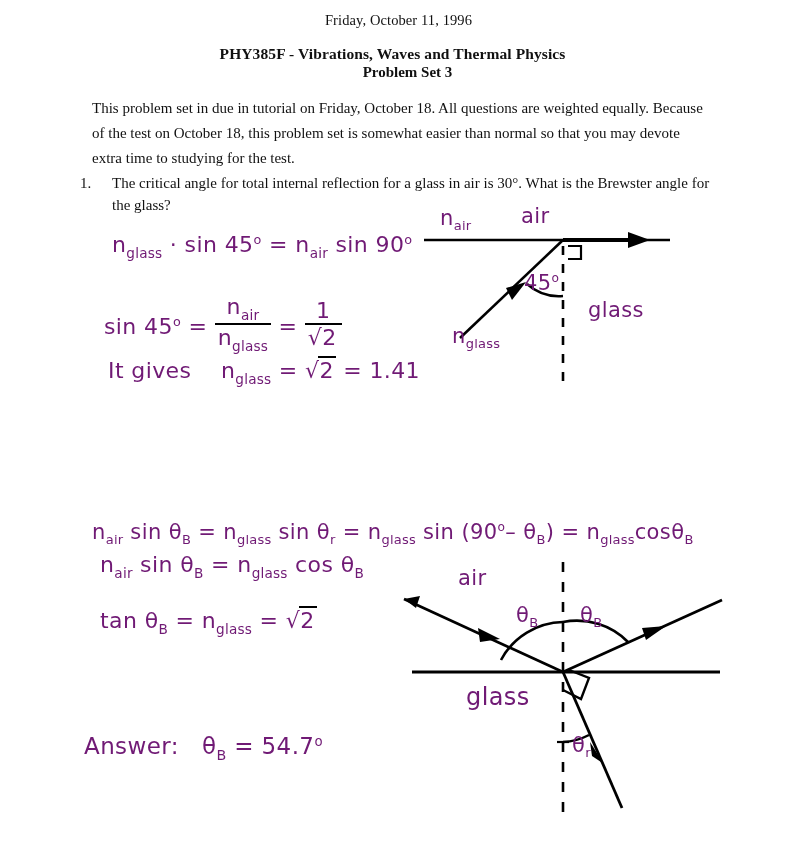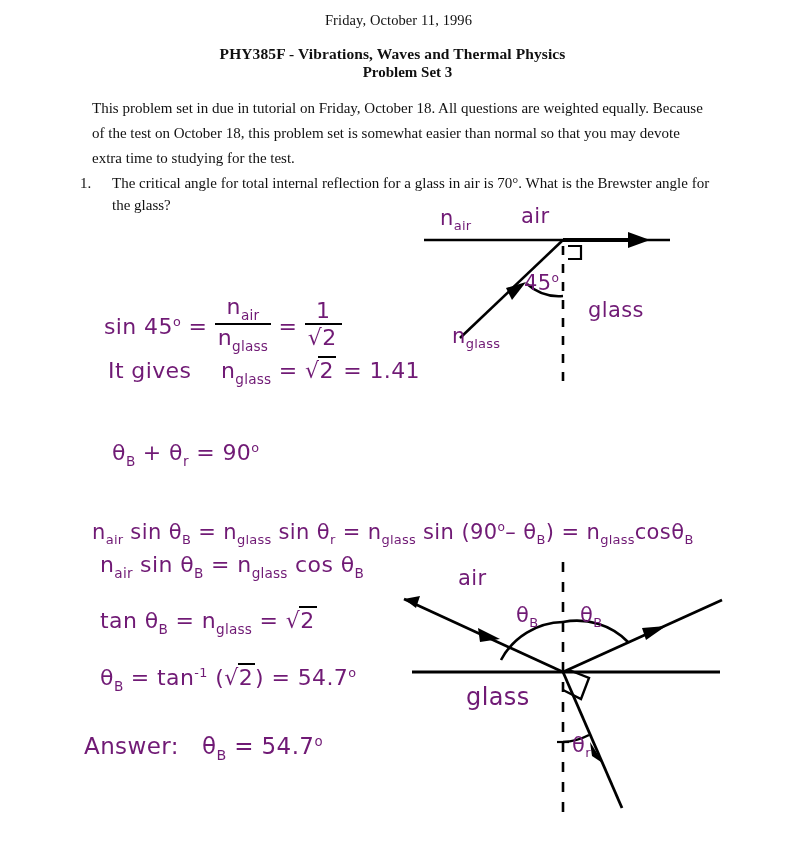--- a/index.html
+++ b/index.html
@@ -127,23 +127,30 @@
   <div class="printed" id="doc-date">Friday, October 11, 1996</div>
 
   <div class="printed" id="course-title">PHY385F - Vibrations, Waves and Thermal Physics</div>
 
   <div class="printed" id="assignment-title">Problem Set 3</div>
 
   <div class="printed" id="intro-paragraph">This problem set in due in tutorial on Friday, October 18.  All questions are weighted equally.  Because of the test on October 18, this problem set is somewhat easier than normal so that you may devote extra time to studying for the test.</div>
 
   <div class="printed" id="problem-1">
     <span class="q-number">1.</span>
-    <span class="q-body">The critical angle for total internal reflection for a glass in air is 70°.  What is the Brewster angle for the glass?</span>
-  </div>
-
+    <span class="q-body">The critical angle for total internal reflection for a glass in air is 30°.  What is the Brewster angle for the glass?</span>
+  </div>
+
+  <div class="hand" style="top:232px; left:112px;">
+    <span>n</span><span class="sub">glass</span>
+    <span>· sin 45</span><span class="sup">o</span>
+    <span>=</span>
+    <span>n</span><span class="sub">air</span>
+    <span>sin 90</span><span class="sup">o</span>
+  </div>
 
   <div class="hand" style="top:295px; left:104px;">
     <span>sin 45</span><span class="sup">o</span>
     <span>=</span>
     <span class="frac">
       <span class="num"><span>n</span><span class="sub">air</span></span>
       <span class="den"><span>n</span><span class="sub">glass</span></span>
     </span>
     <span>=</span>
     <span class="frac">
@@ -189,26 +196,20 @@
   <div class="hand hand-label" style="top:271px; left:524px;">
     <span>45</span><span class="sup">o</span>
   </div>
 
   <div class="hand hand-label" style="top:324px; left:452px;">
     <span>n</span><span class="sub">glass</span>
   </div>
 
   <div class="hand hand-label" style="top:298px; left:588px;">glass</div>
 
-  <div class="hand" style="top:440px; left:112px;">
-    <span>θ</span><span class="sub">B</span>
-    <span>+</span>
-    <span>θ</span><span class="sub">r</span>
-    <span>= 90</span><span class="sup">o</span>
-  </div>
 
   <div class="hand" style="top:485px; left:92px; font-size:21px;margin-top:35px;">
     <span>n</span><span class="sub">air</span>
     <span>sin θ</span><span class="sub">B</span>
     <span>=</span>
     <span>n</span><span class="sub">glass</span>
     <span>sin θ</span><span class="sub">r</span>
     <span>=</span>
     <span>n</span><span class="sub">glass</span>
     <span>sin (90</span><span class="sup">o</span><span>– θ</span><span class="sub">B</span><span>)</span>
@@ -225,26 +226,20 @@
   </div>
 
   <div class="hand" style="top:608px; left:100px;">
     <span>tan θ</span><span class="sub">B</span>
     <span>=</span>
     <span>n</span><span class="sub">glass</span>
     <span>=</span>
     <span>√<span class="rad">2</span></span>
   </div>
 
-  <div class="hand" style="top:665px; left:100px;">
-    <span>θ</span><span class="sub">B</span>
-    <span>= tan</span><span class="sup">-1</span>
-    <span>(</span><span>√<span class="rad">2</span></span><span>)</span>
-    <span>= 54.7</span><span class="sup">o</span>
-  </div>
 
   <div class="hand" style="top:733px; left:84px; font-size:23px;">
     <span>Answer:</span>
     &nbsp;
     <span>θ</span><span class="sub">B</span>
     <span>= 54.7</span><span class="sup">o</span>
   </div>
 
   <div class="diagram" style="top:560px; left:390px;">
     <svg width="350" height="270" viewBox="0 0 350 270">

